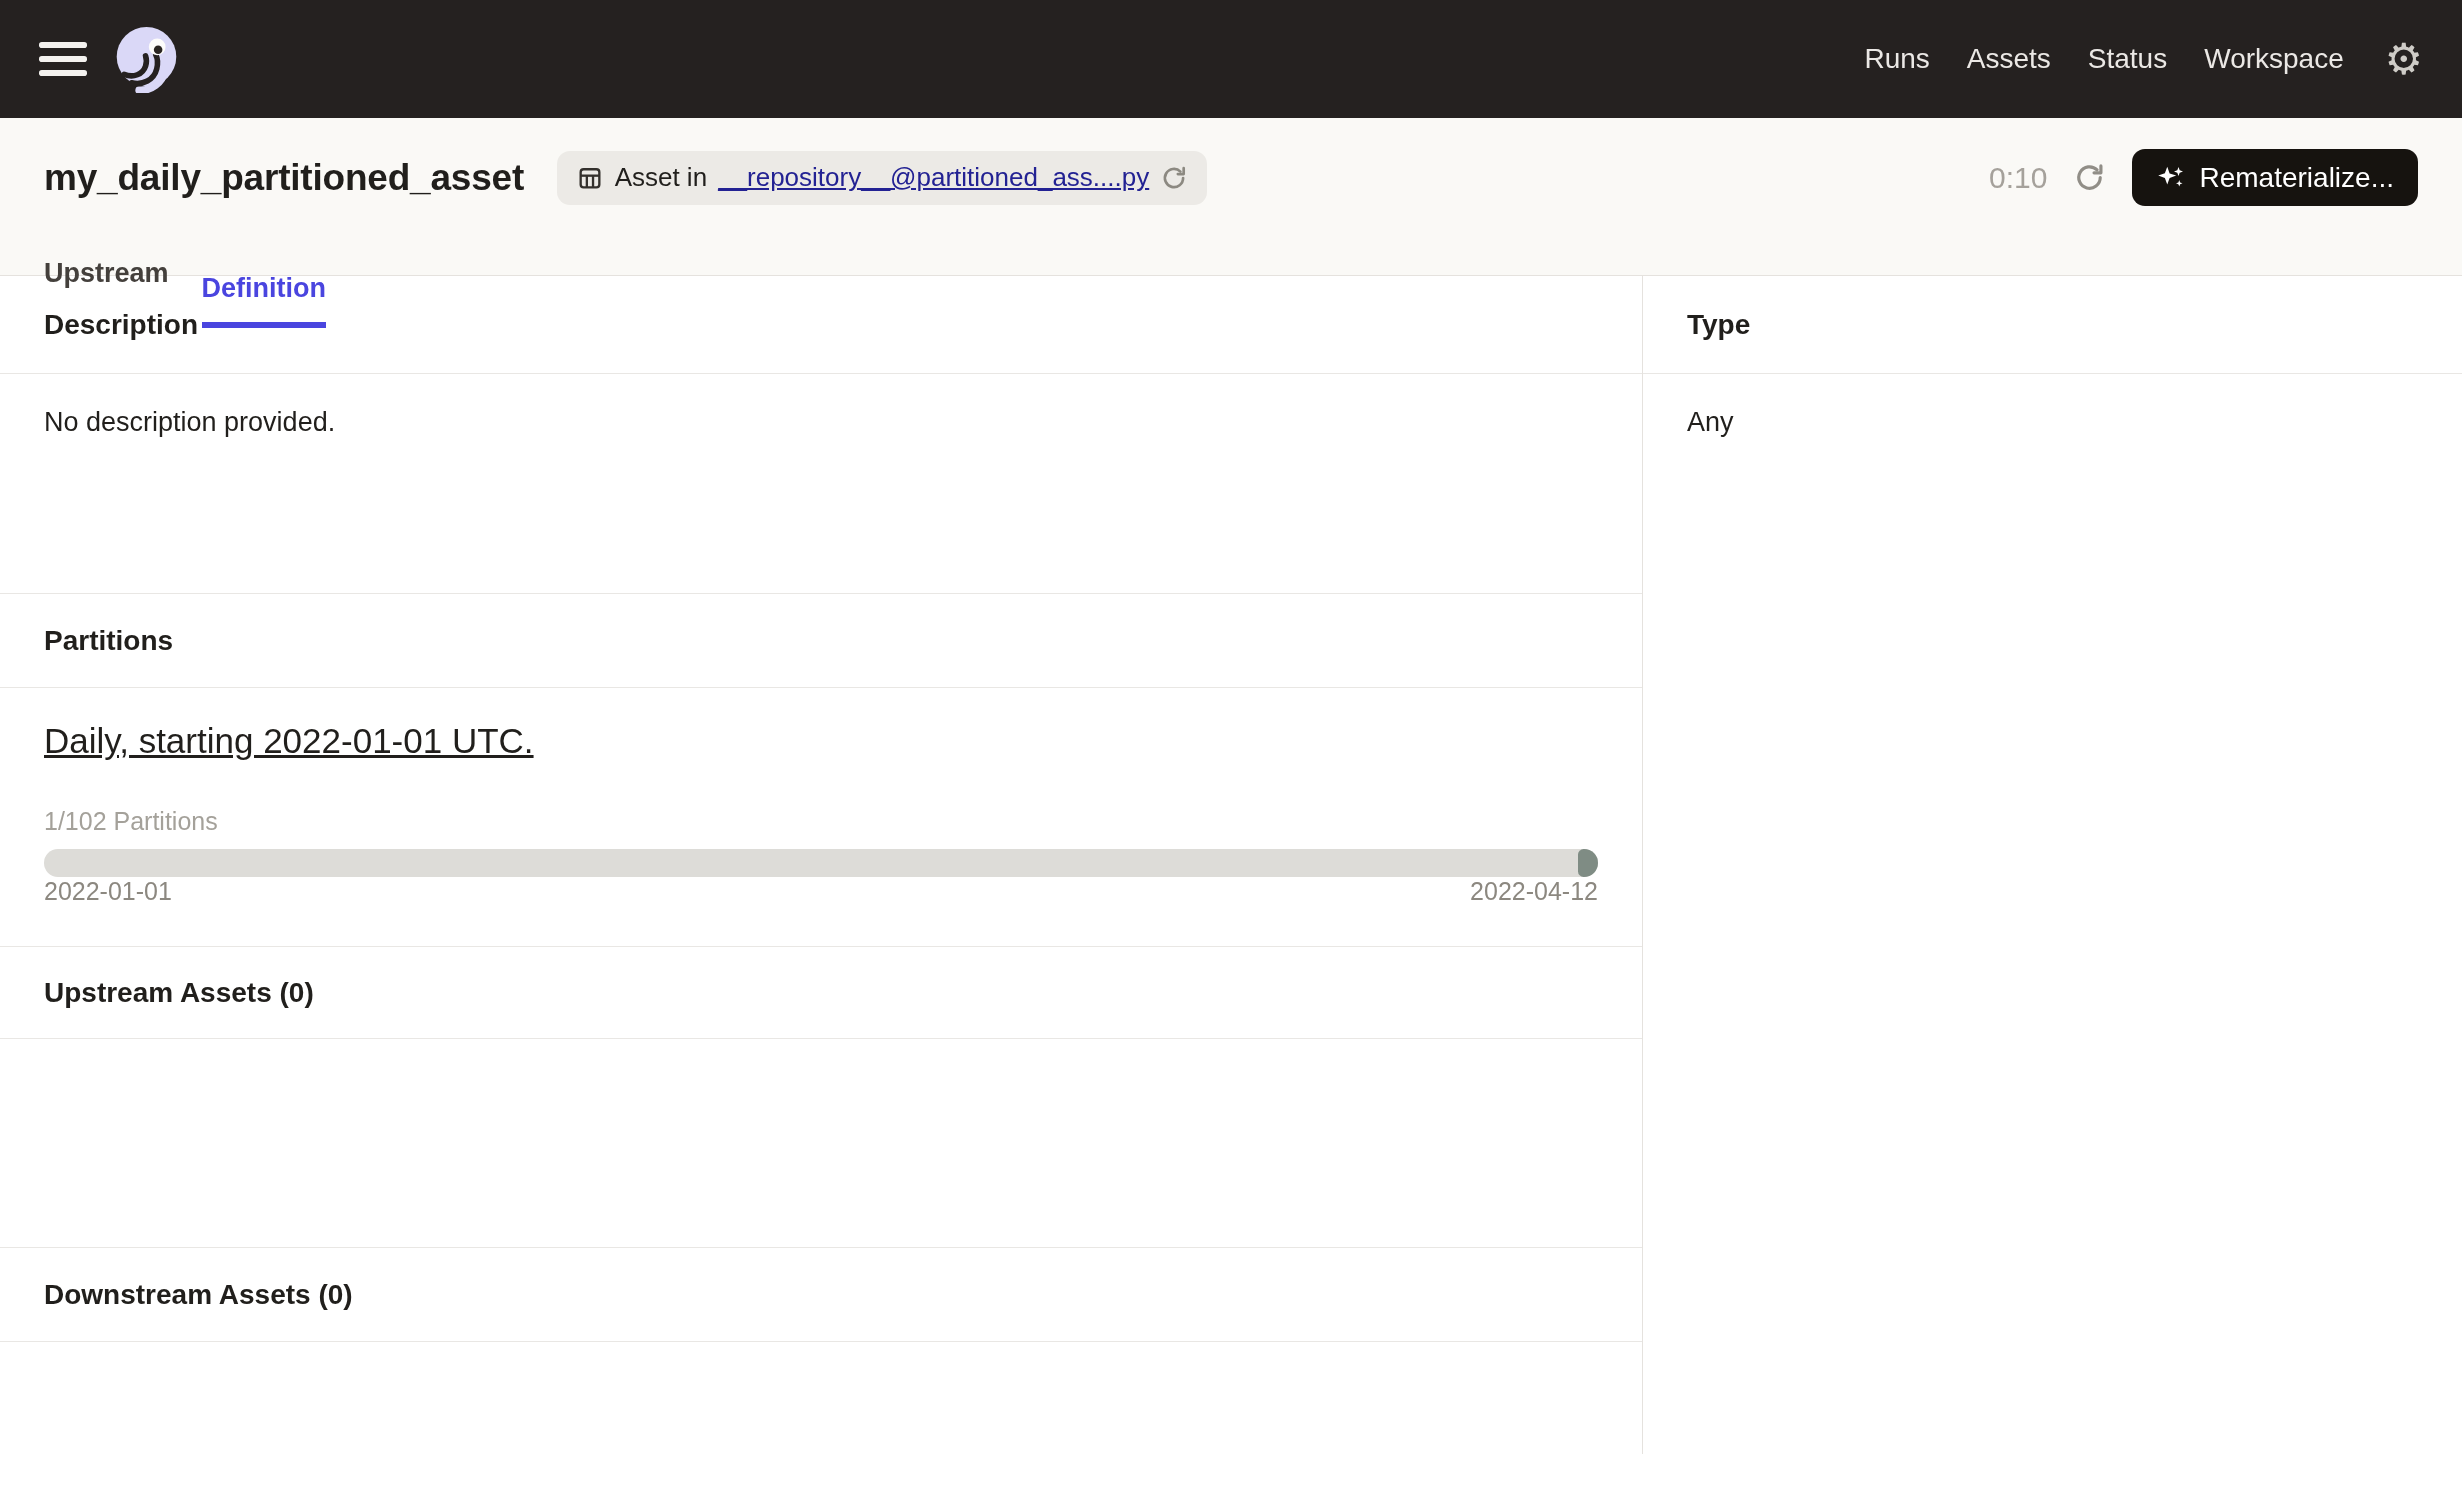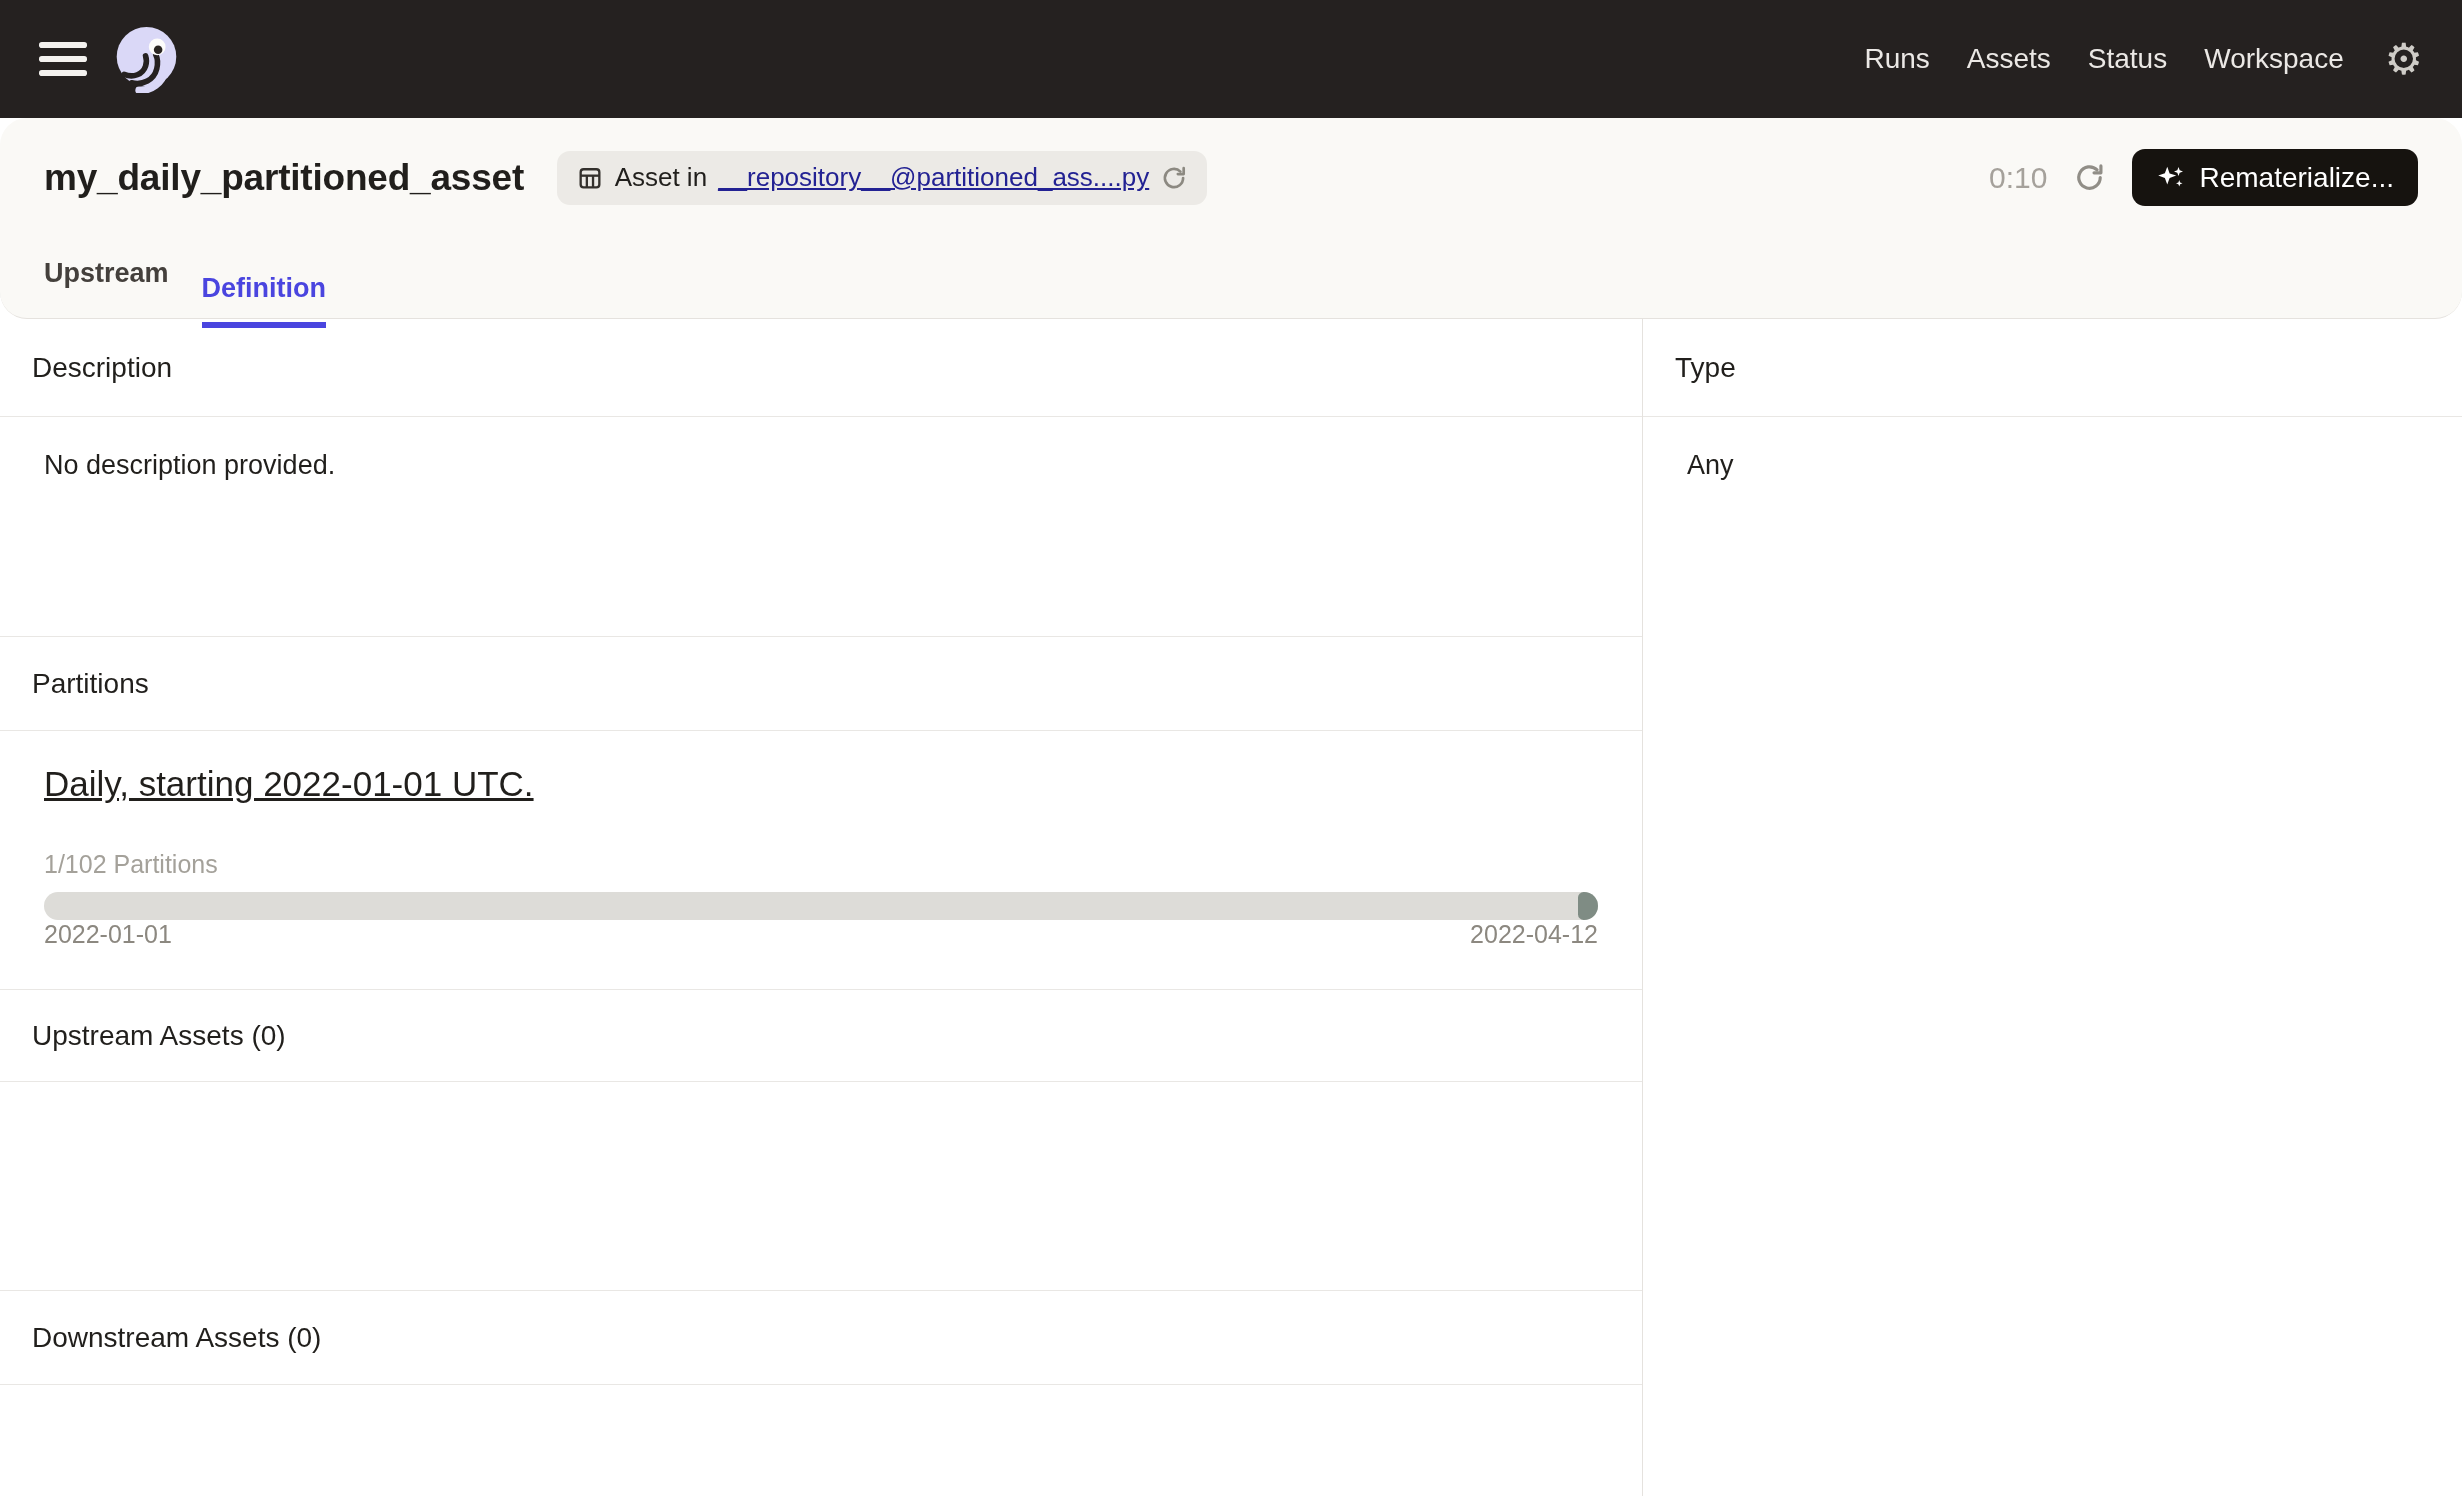--- a/index.html
+++ b/index.html
@@ -43,22 +43,21 @@
   }
   .nav-right { margin-left:auto; display:flex; align-items:center; gap:37px; }
   .nav-item { font-size:28px; color:#EBE8E5; font-weight:500; cursor:pointer; white-space:nowrap; }
   .gear { font-size:43px; color:#CFCCC7; line-height:1; cursor:pointer; margin-left:3.7px; }
 
   
   .band {
     background:var(--band-bg, #FAF9F6);
     border-bottom:1.9px solid var(--border-strong, #E5E2DE);
     padding:30px 44px 4px;
-    height:201px;
-    border-radius:27px;
+    height:158px;
   }
   .title-row { display:flex; align-items:center; height:59px; }
   h1 { font-size:37px; font-weight:700; color:var(--text, #211F1C); letter-spacing:-0.2px; }
   .asset-badge {
     margin-left:33px; height:54px; display:flex; align-items:center; gap:11px;
     background:var(--badge-bg, #ECEAE6); border-radius:13px; padding:0 18.5px; font-size:26px;
   }
   .badge-label { color:var(--text, #211F1C); }
   .badge-link { color:var(--link, #232293); text-decoration:underline; cursor:pointer; }
   .icon-refresh-sm { color:#8C8981; width:28px; height:28px; cursor:pointer; }
@@ -78,22 +77,22 @@
     content:""; position:absolute; left:0; right:0; bottom:-1.9px; height:5.6px;
     background:var(--accent, #4A45DF);
   }
 
   
   .main { display:flex; height:1178px; }
   .col-left { width:1643px; flex:none; border-right:1.9px solid var(--border-strong, #E5E2DE); display:flex; flex-direction:column; }
   .col-right { flex:1; min-width:0; }
 
   .sec-head {
-    flex:none; display:flex; align-items:center; padding:0 32px;
-    font-size:28px; font-weight:400; color:var(--text, #211F1C);
+    flex:none; display:flex; align-items:center; padding:0 44px;
+    font-size:28px; font-weight:700; color:var(--text, #211F1C);
     border-bottom:1.9px solid var(--border, #E9E7E4);
     background:#fff;
   }
   .sec-body { flex:none; border-bottom:1.9px solid var(--border, #E9E7E4); background:#fff; }
   .h-desc-head { height:98px; }
   .desc-body { height:220px; padding:33px 44px; font-size:27px; }
   .h-part-head { height:94px; }
   .part-body { height:259px; padding:33px 44px 0; }
   .h-up-head { height:92px; }
   .up-body { height:209px; }

